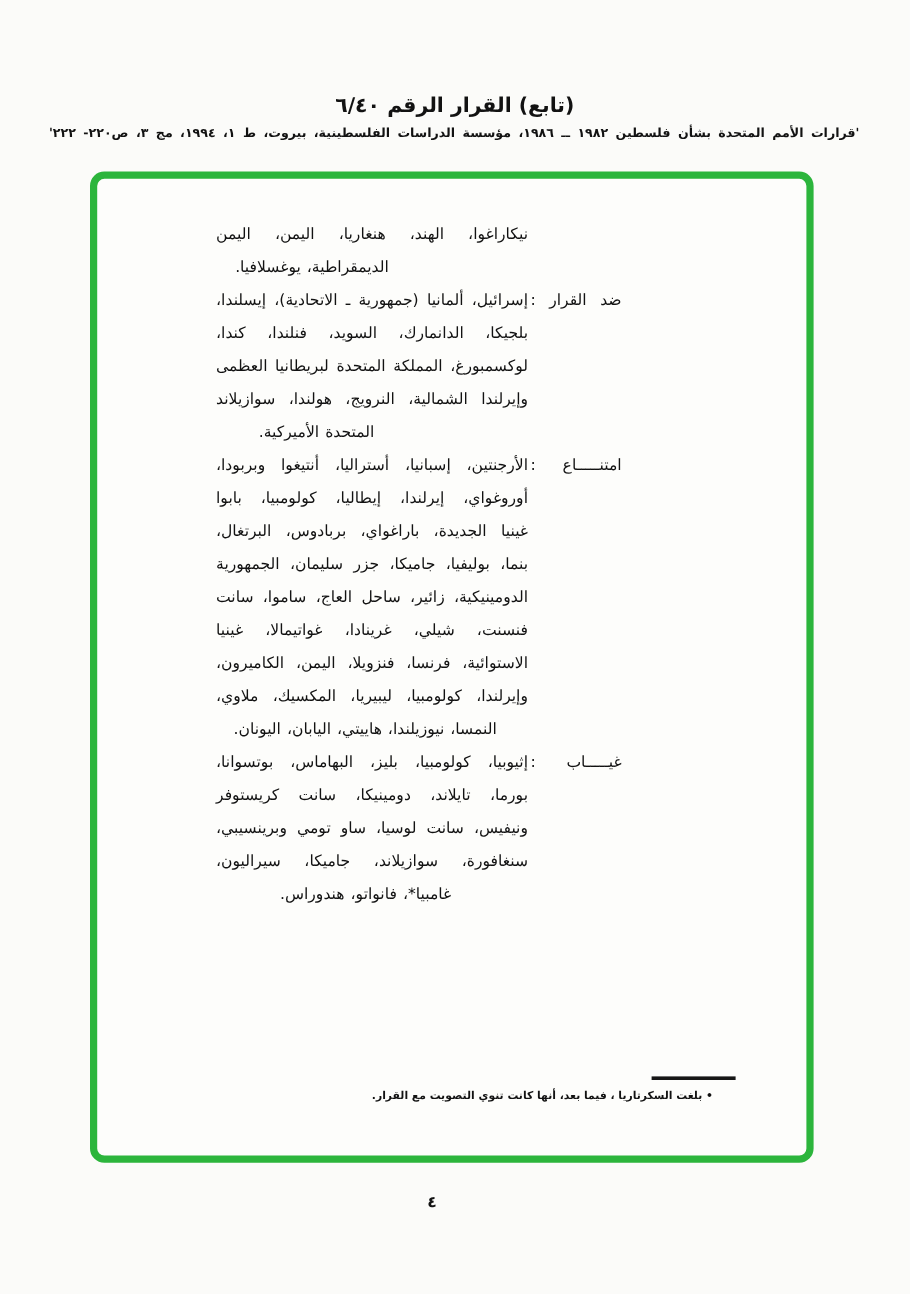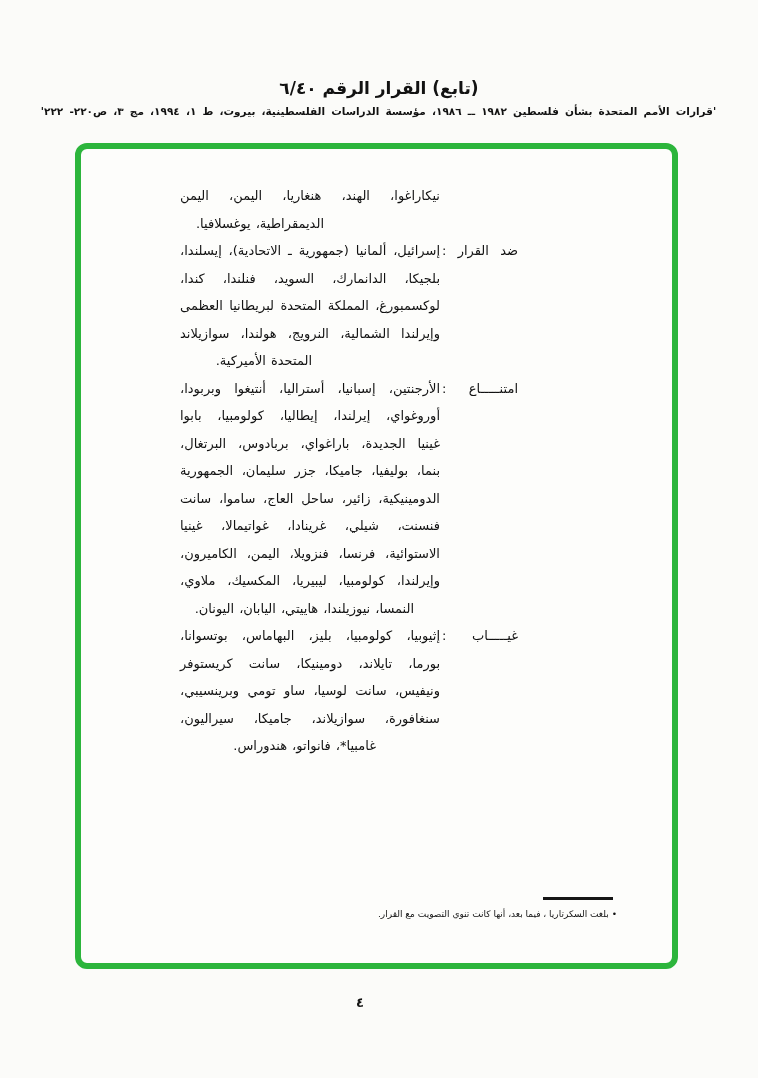--- a/index.html
+++ b/index.html
@@ -48,23 +48,23 @@
   .line.last { justify-content:flex-start; gap:5px; }
   .section-0 .line.last { margin-right:116px; }
   .section-1 .line.last { margin-right:128px; }
   .section-2 .line.last { margin-right:26px; }
   .section-3 .line.last { margin-right:64px; }
   .footnote-rule {
     position:absolute; top:897px; right:145px;
     width:70px; height:3px; background:#161616;
   }
   .footnote {
-    position:absolute; top:909px; right:141px;
+    position:absolute; top:909px; right:164px;
     direction:rtl; text-align:left; white-space:nowrap;
-    font-size:9px; font-weight:normal;
+    font-size:9px; font-weight:bold;
   }
   .footnote .marker { margin-left:3px; }
   .page-number {
     position:absolute; top:995px; left:320px; width:80px;
     text-align:center; font-size:13px; font-weight:bold;
   }
 </style>
 </head>
 <body>
 

